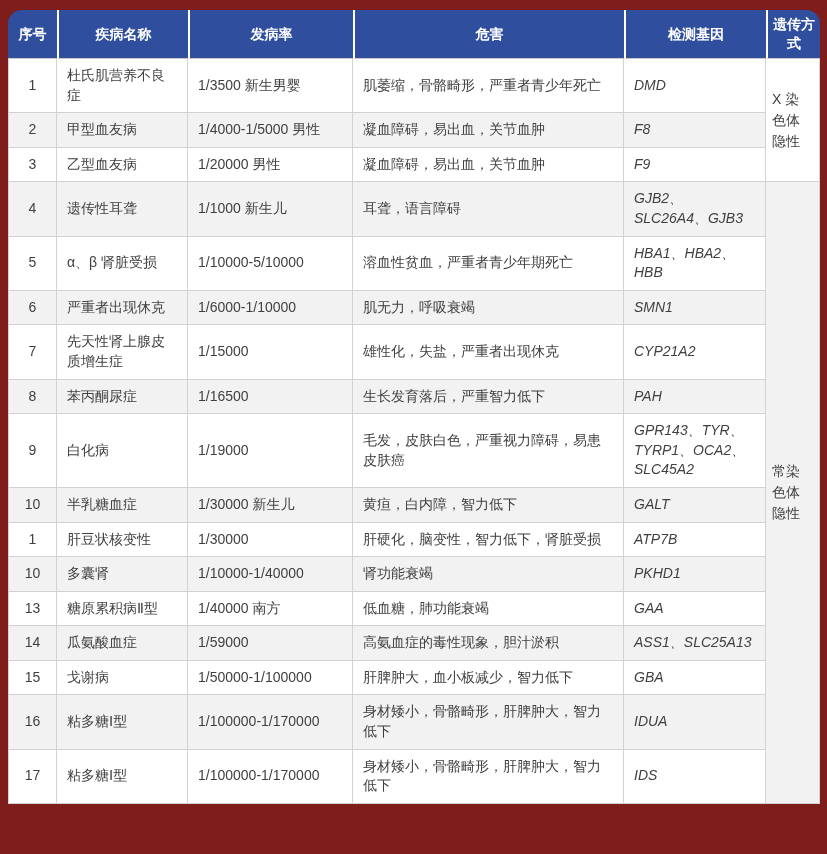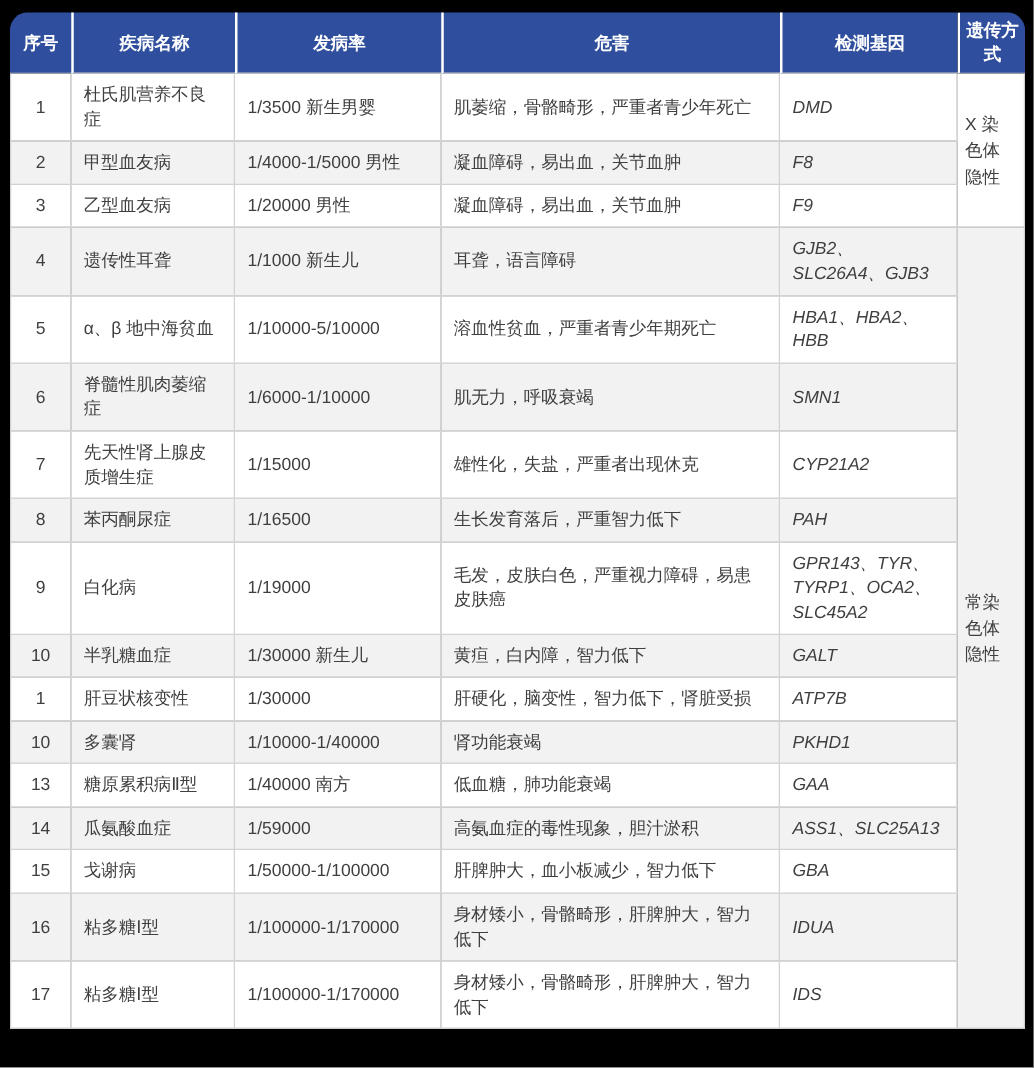--- a/index.html
+++ b/index.html
@@ -6,21 +6,21 @@
     margin: 0;
     padding: 0;
     background: #ffffff;
     font-family: "Liberation Sans", "DejaVu Sans", sans-serif;
   }
   .page {
     width: 827px;
     height: 854px;
     box-sizing: border-box;
     padding: 10px 7px 8px 8px;
-    background: #000000;
+    background: #7f1d1d;
     overflow: hidden;
   }
   table.disease-table {
     border-collapse: separate;
     border-spacing: 0;
     table-layout: fixed;
     width: 812px;
     font-size: 14px;
     color: #3f3f3f;
   }
@@ -121,28 +121,28 @@
         <tr class="stripe">
           <td>4</td>
           <td>遗传性耳聋</td>
           <td>1/1000 新生儿</td>
           <td>耳聋，语言障碍</td>
           <td class="genes">GJB2、SLC26A4、GJB3</td>
           <td rowspan="14" class="inherit inherit-shaded">常染色体隐性</td>
         </tr>
         <tr>
           <td>5</td>
-          <td>α、β 地中海贫血</td>
+          <td>α、β 肾脏受损</td>
           <td>1/10000-5/10000</td>
           <td>溶血性贫血，严重者青少年期死亡</td>
           <td class="genes">HBA1、HBA2、HBB</td>
         </tr>
         <tr class="stripe">
           <td>6</td>
-          <td>脊髓性肌肉萎缩症</td>
+          <td>严重者出现休克</td>
           <td>1/6000-1/10000</td>
           <td>肌无力，呼吸衰竭</td>
           <td class="genes">SMN1</td>
         </tr>
         <tr>
           <td>7</td>
           <td>先天性肾上腺皮质增生症</td>
           <td>1/15000</td>
           <td>雄性化，失盐，严重者出现休克</td>
           <td class="genes">CYP21A2</td>

